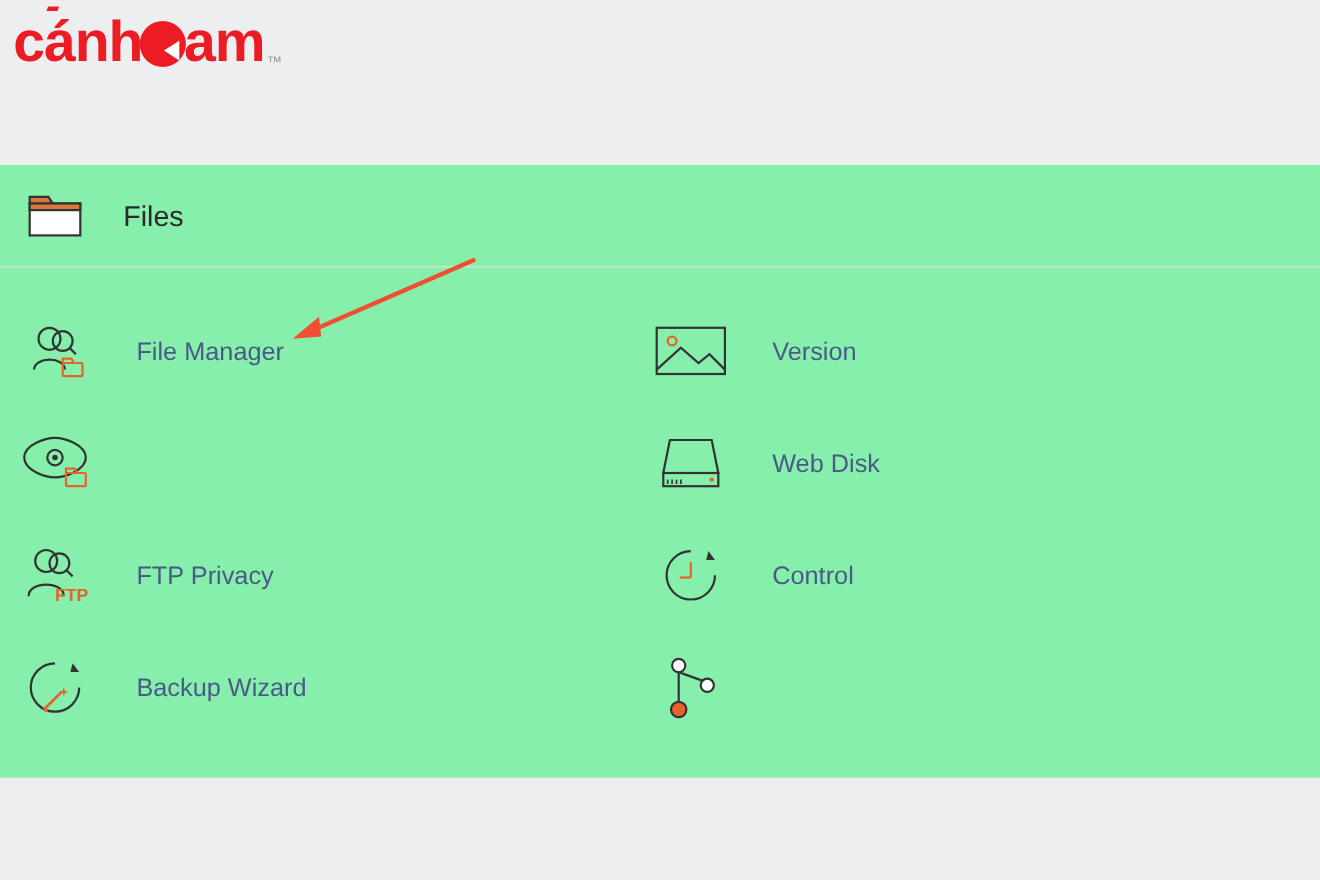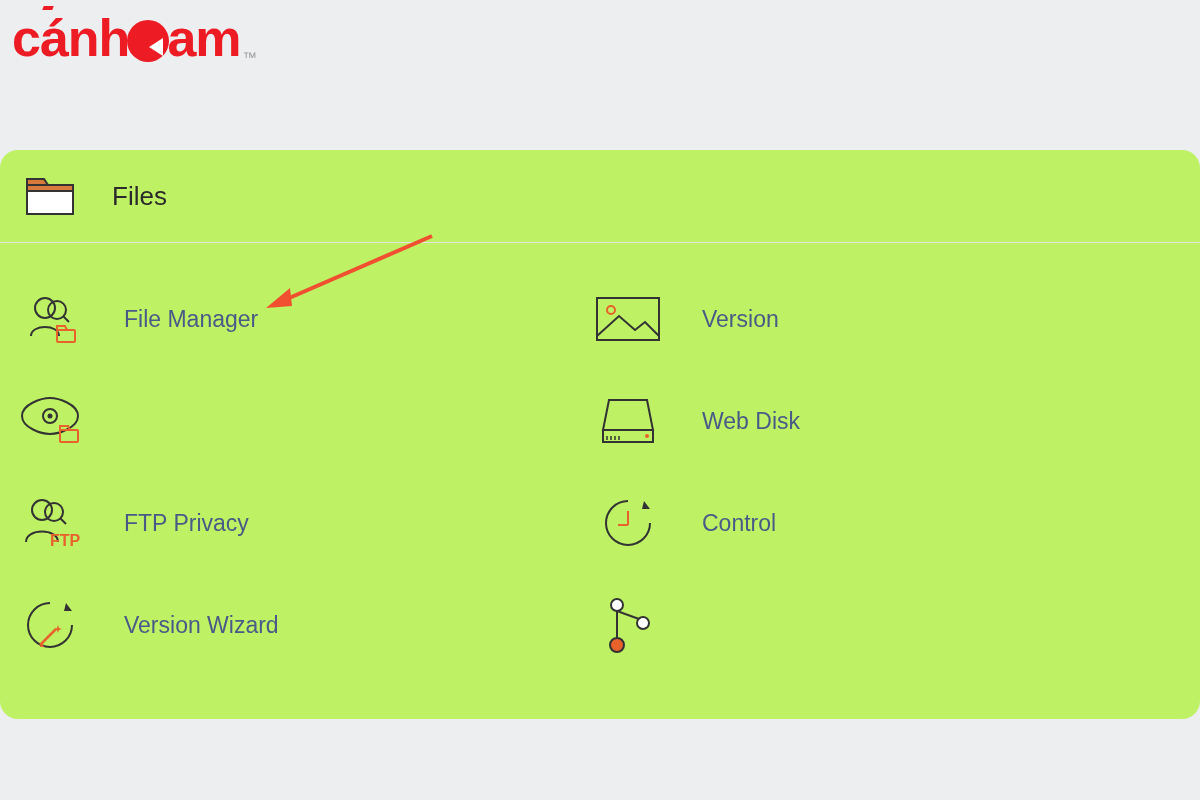--- a/index.html
+++ b/index.html
@@ -8,21 +8,21 @@
 
   
   .logo-wrap { position: absolute; top: 8px; left: 12px; }
   .logo-text { font-size: 52px; font-weight: 700; letter-spacing: -1px; color: #ed1c24; font-family: Arial, sans-serif; display: inline-flex; align-items: baseline; }
   .logo-e { display:inline-block; width:42px; height:42px; border-radius:50%; background:#ed1c24; position:relative; top:6px; margin:0 -2px; }
   .logo-e::after{ content:""; position:absolute; right:6px; top:18px; width:0; height:0; border-top:9px solid transparent; border-bottom:9px solid transparent; border-right:14px solid #fff; }
   .logo-tm { font-size:14px; color:#999; font-weight:400; margin-left:2px; vertical-align: top; position: relative; top:6px;}
   .accent-dot{ position:absolute; top:-2px; left:31px; width:10px; height:4px; background:#ed1c24; transform:skewX(-20deg);}
 
   
-  .panel { position:absolute; top:150px; left:0; right:0; background:#bef264; padding-bottom:36px;border-radius:18px; }
+  .panel { position:absolute; top:150px; left:0; right:0; background:#86efac; padding-bottom:24px; }
   .panel-header { display:flex; align-items:center; gap:34px; padding:18px 20px 18px 22px; border-bottom:1px solid #e3e3e3; }
   .panel-title { font-size:26px; font-weight:500; color:#2a2a2a; }
 
   .grid { display:grid; grid-template-columns: 1fr 1fr; column-gap:0; row-gap:46px; padding:48px 22px 30px 22px; }
   .cell  { display:flex; align-items:center; gap:46px; cursor:pointer; }
   .cell .label { font-size:23px; color:#4a5a87; font-weight:400; }
 
   .icon-box { width:56px; height:56px; display:flex; align-items:center; justify-content:center; flex-shrink:0; }
   svg { overflow:visible; }
 
@@ -136,21 +136,21 @@
       <div class="cell">
         <span class="icon-box">
           <svg width="56" height="56" viewBox="0 0 56 56">
             <path d="M 28 6 A 22 22 0 1 0 50 28" fill="none" stroke="#333" stroke-width="2"></path>
             <path d="M44 6 L50 14 L42 14 Z" fill="#333"></path>
             <line x1="18" y1="48" x2="34" y2="32" stroke="#e8622c" stroke-width="2.5"></line>
             <path d="M18 50 l2 -4 l2 4 l-4 0" fill="#e8622c"></path>
             <path d="M36 28 l1 3 l3 1 l-3 1 l-1 3 l-1 -3 l-3 -1 l3 -1 z" fill="#e8622c"></path>
           </svg>
         </span>
-        <span class="label">Version Wizard</span>
+        <span class="label">Backup Wizard</span>
       </div>
 
       <div class="cell">
         <span class="icon-box">
           <svg width="50" height="60" viewBox="0 0 50 60">
             <circle cx="14" cy="50" r="7" fill="#e8622c" stroke="#333" stroke-width="2"></circle>
             <circle cx="14" cy="10" r="6" fill="#fff" stroke="#333" stroke-width="2"></circle>
             <circle cx="40" cy="28" r="6" fill="#fff" stroke="#333" stroke-width="2"></circle>
             <line x1="14" y1="16" x2="14" y2="43" stroke="#333" stroke-width="2"></line>
             <line x1="14" y1="16" x2="36" y2="24" stroke="#333" stroke-width="2"></line>

